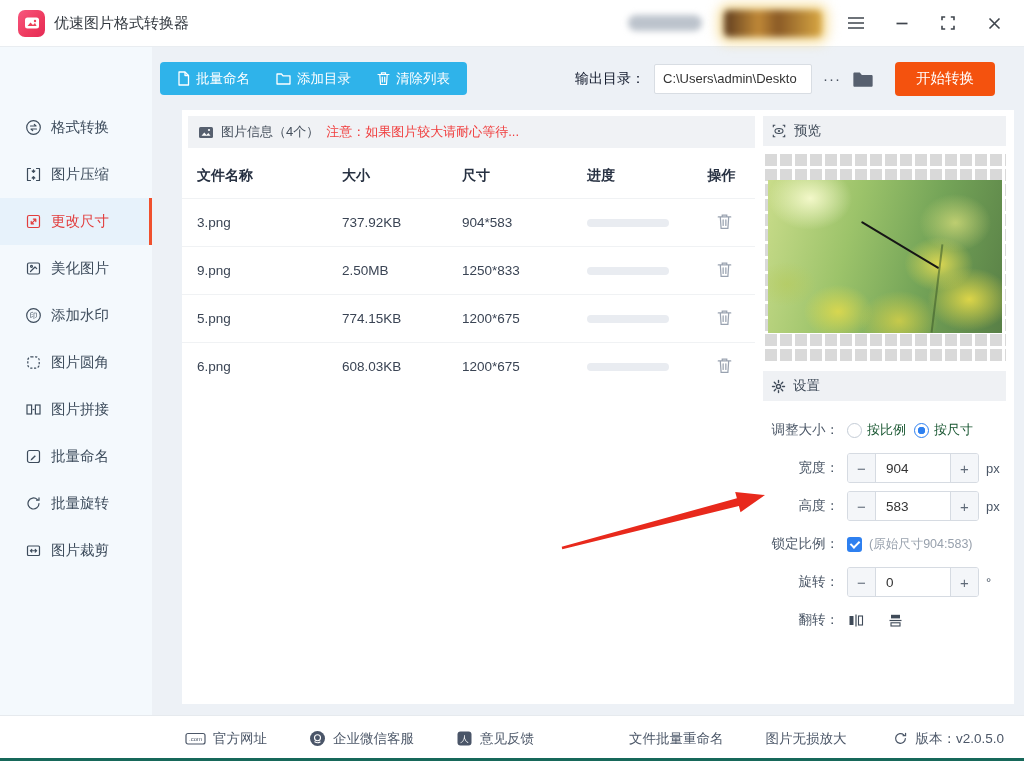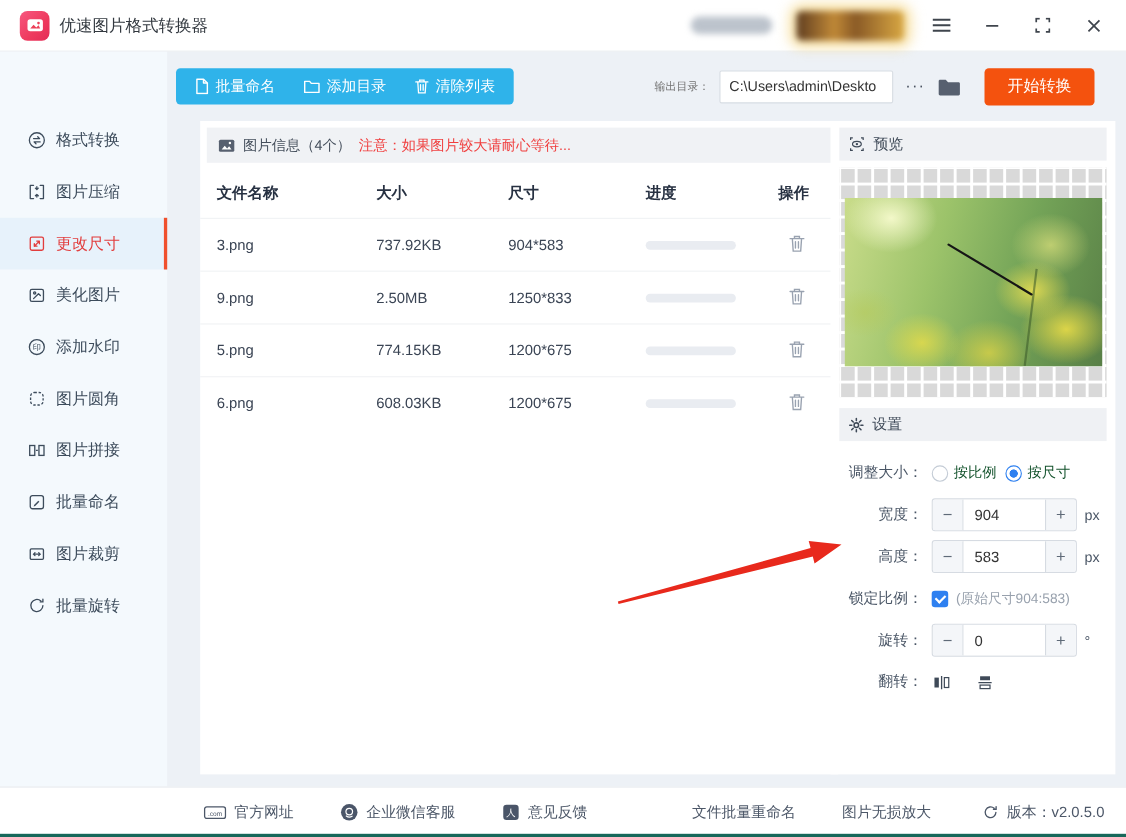--- a/index.html
+++ b/index.html
@@ -29,21 +29,21 @@
   .side-item.active { background:#e7f2fb; color:#e23d3d; }
   .side-item.active::after { content:''; position:absolute; right:0; top:0; bottom:0; width:3px; background:#f0502d; }
 
   
   .toolbar { position:absolute; left:160px; top:47px; width:835px; height:63px;
              display:flex; align-items:center; }
   .btn-group { display:flex; align-items:center; background:#2fb3ea; border-radius:4px; height:33px; padding:0 4px; }
   .btn-blue { display:flex; align-items:center; gap:6px; border:0; background:transparent; color:#fff;
               font-size:13.5px; padding:0 13px; height:33px; cursor:pointer; font-family:inherit; }
   .out-group { margin-left:auto; display:flex; align-items:center; gap:9px; }
-  .out-label { font-size:10px; color:#737373; }
+  .out-label { font-size:14px; color:#0f172a; }
   .out-input { width:158px; height:30px; border:1px solid #d8dde3; border-radius:2px; background:#fff;
                font-size:13px; color:#333; padding:0 8px; font-family:inherit; }
   .more-btn { border:0; background:none; font-size:15px; color:#4a5260; letter-spacing:1px; cursor:pointer; padding:0 2px; }
   .folder-btn { border:0; background:none; cursor:pointer; display:flex; align-items:center; }
   .start-btn { border:0; background:#f4520e; color:#fff; font-size:14.5px; padding:0 21px; height:34px;
                border-radius:4px; cursor:pointer; margin-left:12px; font-family:inherit; }
 
   
   .card { position:absolute; background:#fff; }
   .filelist { left:160px; top:110px; width:580px; height:594px;margin-left:22px; }
@@ -209,31 +209,31 @@
     </div>
     <div class="side-item">
       <svg class="ic" width="17" height="17" viewBox="0 0 17 17" fill="none" stroke="currentColor" stroke-width="1.2">
           <rect x="2.5" y="2.5" width="12" height="12" rx="2"></rect>
           <path d="M6 11l3.8-3.8 1 1L7 12l-1.4.4z" fill="currentColor" stroke="none"></path>
         </svg>
       <span>批量命名</span>
     </div>
     <div class="side-item">
       <svg class="ic" width="17" height="17" viewBox="0 0 17 17" fill="none" stroke="currentColor" stroke-width="1.2" stroke-linecap="round">
+          <path d="M14 8.5a5.5 5.5 0 1 1-1.8-4.1"></path>
+          <path d="M14 2.8v2.4h-2.4"></path>
+        </svg>
+      <span>批量旋转</span>
+    </div>
+    <div class="side-item">
+      <svg class="ic" width="17" height="17" viewBox="0 0 17 17" fill="none" stroke="currentColor" stroke-width="1.2" stroke-linecap="round">
           <rect x="2.5" y="4" width="12" height="9.5" rx="1"></rect>
           <path d="M5.5 8.75h6M6.8 7.4L5.5 8.75l1.3 1.35M10.2 7.4l1.3 1.35-1.3 1.35"></path>
         </svg>
       <span>图片裁剪</span>
-    </div>
-    <div class="side-item">
-      <svg class="ic" width="17" height="17" viewBox="0 0 17 17" fill="none" stroke="currentColor" stroke-width="1.2" stroke-linecap="round">
-          <path d="M14 8.5a5.5 5.5 0 1 1-1.8-4.1"></path>
-          <path d="M14 2.8v2.4h-2.4"></path>
-        </svg>
-      <span>批量旋转</span>
     </div>
   </aside>
 
   <div class="toolbar">
     <div class="btn-group">
       <button class="btn-blue">
         <svg class="ic" width="13" height="15" viewBox="0 0 13 15" fill="none" stroke="#fff" stroke-width="1.3" stroke-linejoin="round">
             <path d="M2 1h6l3.5 3.5V14H2z"></path>
             <path d="M8 1v3.5h3.5"></path>
           </svg>

